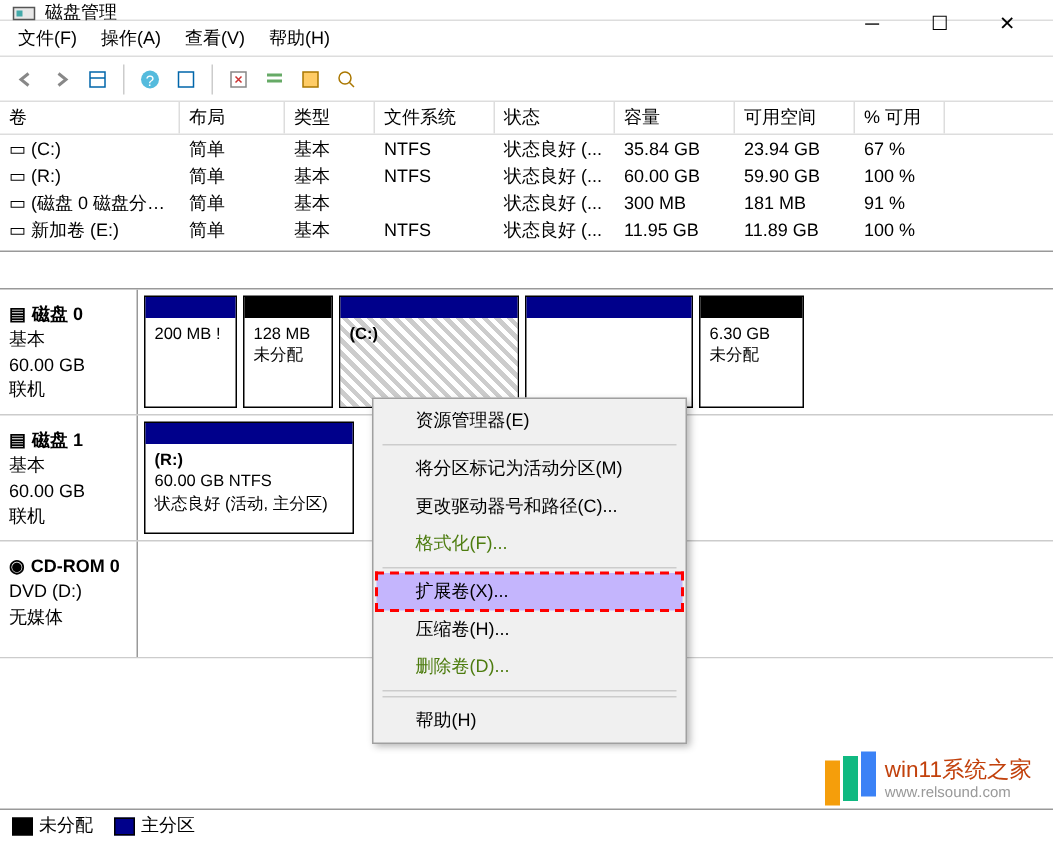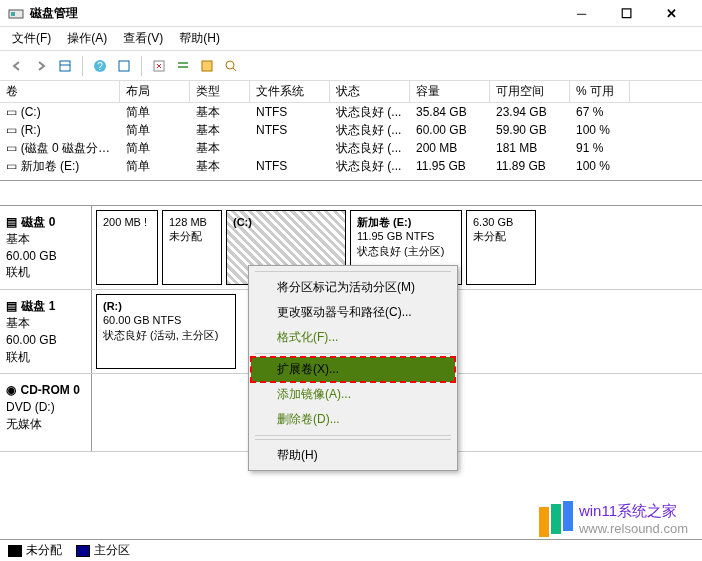--- a/index.html
+++ b/index.html
@@ -1,17 +1,17 @@
 <!DOCTYPE html>
 <html><head>
 <meta charset="utf-8">
 <style>
 * { box-sizing: border-box; margin: 0; padding: 0; font-family: "Microsoft YaHei", "Segoe UI", sans-serif; }
 body { background: #fff; font-size: 12px; width: 702px; height: 561px; overflow: hidden; position: relative; }
-.titlebar { height: 27px; display: flex; align-items: center; padding: 0 8px; border-bottom: 1px solid #ddd; font-weight: bold; }
+.titlebar { height: 14px; display: flex; align-items: flex-start; padding: 0 8px; border-bottom: 1px solid #ddd; }
 .titlebar .icon { width: 16px; height: 16px; margin-right: 6px; }
 .titlebar .title { flex: 1; }
 .window-controls { display: flex; }
 .window-controls div { width: 45px; height: 30px; display: flex; align-items: center; justify-content: center; font-size: 13px; }
 .menubar { height: 24px; display: flex; align-items: center; padding: 0 4px; border-bottom: 1px solid #ddd; }
 .menubar span { padding: 18px 8px; }
 .toolbar { height: 30px; display: flex; align-items: center; padding: 0 6px; border-bottom: 1px solid #ddd; gap: 2px; }
 .tool-btn { width: 22px; height: 22px; display: flex; align-items: center; justify-content: center; border: 1px solid transparent; }
 .tool-sep { width: 1px; height: 20px; background: #ccc; margin: 0 4px; }
 .list-area { height: 100px; overflow: auto; border-bottom: 1px solid #999; }
@@ -26,39 +26,39 @@
 .col-status { width: 80px; }
 .col-cap { width: 80px; }
 .col-free { width: 80px; }
 .col-pct { width: 60px; }
 .disk-pane { overflow: auto; border-top: 1px solid #999; margin-top: 24px; }
 .disk-row { display: flex; min-height: 78px; border-bottom: 1px solid #ccc; }
 .disk-info { width: 92px; padding: 8px 6px; border-right: 1px solid #999; }
 .disk-info .ico { display: flex; align-items: center; gap: 4px; font-weight: bold; }
 .disk-info div { line-height: 1.4; }
 .partitions { display: flex; flex: 1; padding: 4px; gap: 4px; }
-.part { border: 1px solid #000; display: flex; flex-direction: row; min-width: 60px; }
+.part { border: 1px solid #000; display: flex; flex-direction: column; min-width: 60px; }
 .part-stripe { height: 14px; background: #00008b; }
 .part-stripe.black { background: #000; }
 .part-body { padding: 4px 6px; flex: 1; line-height: 1.3; font-size: 11px; }
 .part-body .pname { font-weight: bold; }
 .part.sel .part-body { background: repeating-linear-gradient(45deg, #ccc 0, #ccc 3px, #fff 3px, #fff 6px); }
 .context-menu { position: absolute; left: 248px; top: 265px; width: 210px; background: #f0f0f0; border: 1px solid #a0a0a0; box-shadow: 2px 2px 5px rgba(0,0,0,0.3); padding: 2px; z-index: 10; }
 .context-menu div { padding: 4px 26px; font-size: 12px; }
 .context-menu div.disabled { color: #4d7c0f; }
-.context-menu div.selected { background: #4d7c0f; outline: 2px dashed red; outline-offset: -1px; }
+.context-menu div.selected { background: #c4b5fd; outline: 2px dashed red; outline-offset: -1px; }
 .context-menu hr { border: none; border-top: 1px solid #ccc; margin: 3px 4px; }
 .legend { position: absolute; bottom: 0; left: 0; right: 0; height: 22px; border-top: 1px solid #999; display: flex; align-items: center; padding: 0 8px; gap: 14px; }
 .legend-item { display: flex; align-items: center; gap: 4px; }
 .legend-box { width: 14px; height: 12px; border: 1px solid #000; }
 .watermark { position: absolute; right: 14px; bottom: 24px; display: flex; align-items: center; gap: 6px; }
 .watermark .logo { display: flex; gap: 2px; }
 .watermark .logo span { width: 10px; height: 30px; }
-.watermark .txt { font-size: 15px; color: #6d28d9; }
-.watermark .sub { font-size: 13px; color: #999; display: block; }
+.watermark .txt { font-size: 15px; color: #c2410c; }
+.watermark .sub { font-size: 10px; color: #999; display: block; }
 </style>
 </head>
 <body>
 
 <div class="titlebar">
   <span class="icon">
     <svg width="16" height="16">
         <rect x="1" y="5" width="14" height="8" fill="#e8e8e8" stroke="#555"></rect>
         <rect x="3" y="7" width="4" height="4" fill="#4aa"></rect>
       </svg>
@@ -164,21 +164,21 @@
         <div class="col-cap">60.00 GB</div>
         <div class="col-free">59.90 GB</div>
         <div class="col-pct">100 %</div>
       </div>
       <div class="list-row">
         <div class="col-vol">▭ (磁盘 0 磁盘分区 1)</div>
         <div class="col-layout">简单</div>
         <div class="col-type">基本</div>
         <div class="col-fs"></div>
         <div class="col-status">状态良好 (...</div>
-        <div class="col-cap">200 MB</div>
+        <div class="col-cap">300 MB</div>
         <div class="col-free">181 MB</div>
         <div class="col-pct">91 %</div>
       </div>
       <div class="list-row">
         <div class="col-vol">▭ 新加卷 (E:)</div>
         <div class="col-layout">简单</div>
         <div class="col-type">基本</div>
         <div class="col-fs">NTFS</div>
         <div class="col-status">状态良好 (...</div>
         <div class="col-cap">11.95 GB</div>
@@ -211,25 +211,20 @@
           </div>
         </div>
         <div class="part sel" style="width:120px">
           <div class="part-stripe "></div>
           <div class="part-body">
             <div class="pname">(C:)</div>
           </div>
         </div>
         <div class="part" style="width:112px">
           <div class="part-stripe "></div>
-          <div class="part-body">
-            <div class="pname">新加卷  (E:)</div>
-            <div>11.95 GB NTFS</div>
-            <div>状态良好 (主分区)</div>
-          </div>
         </div>
         <div class="part" style="width:70px">
           <div class="part-stripe black"></div>
           <div class="part-body">
             <div>6.30 GB</div>
             <div>未分配</div>
           </div>
         </div>
       </div>
     </div>
@@ -255,27 +250,28 @@
       <div class="disk-info">
         <div class="ico"><span>◉</span> CD-ROM 0</div>
         <div>DVD (D:)</div>
         <div>无媒体</div>
       </div>
       <div class="partitions"></div>
     </div>
   </div>
 
 <div class="context-menu">
+  <div>资源管理器(E)</div>
   <hr>
   <div>将分区标记为活动分区(M)</div>
   <div>更改驱动器号和路径(C)...</div>
   <div class="disabled">格式化(F)...</div>
   <hr>
   <div class="selected">扩展卷(X)...</div>
-  <div class="disabled">添加镜像(A)...</div>
+  <div>压缩卷(H)...</div>
   <div class="disabled">删除卷(D)...</div>
   <hr>
   <hr>
   <div>帮助(H)</div>
 </div>
 
 <div class="legend">
   <div class="legend-item">
       <span class="legend-box" style="background:#000"></span>
       <span>未分配</span>

